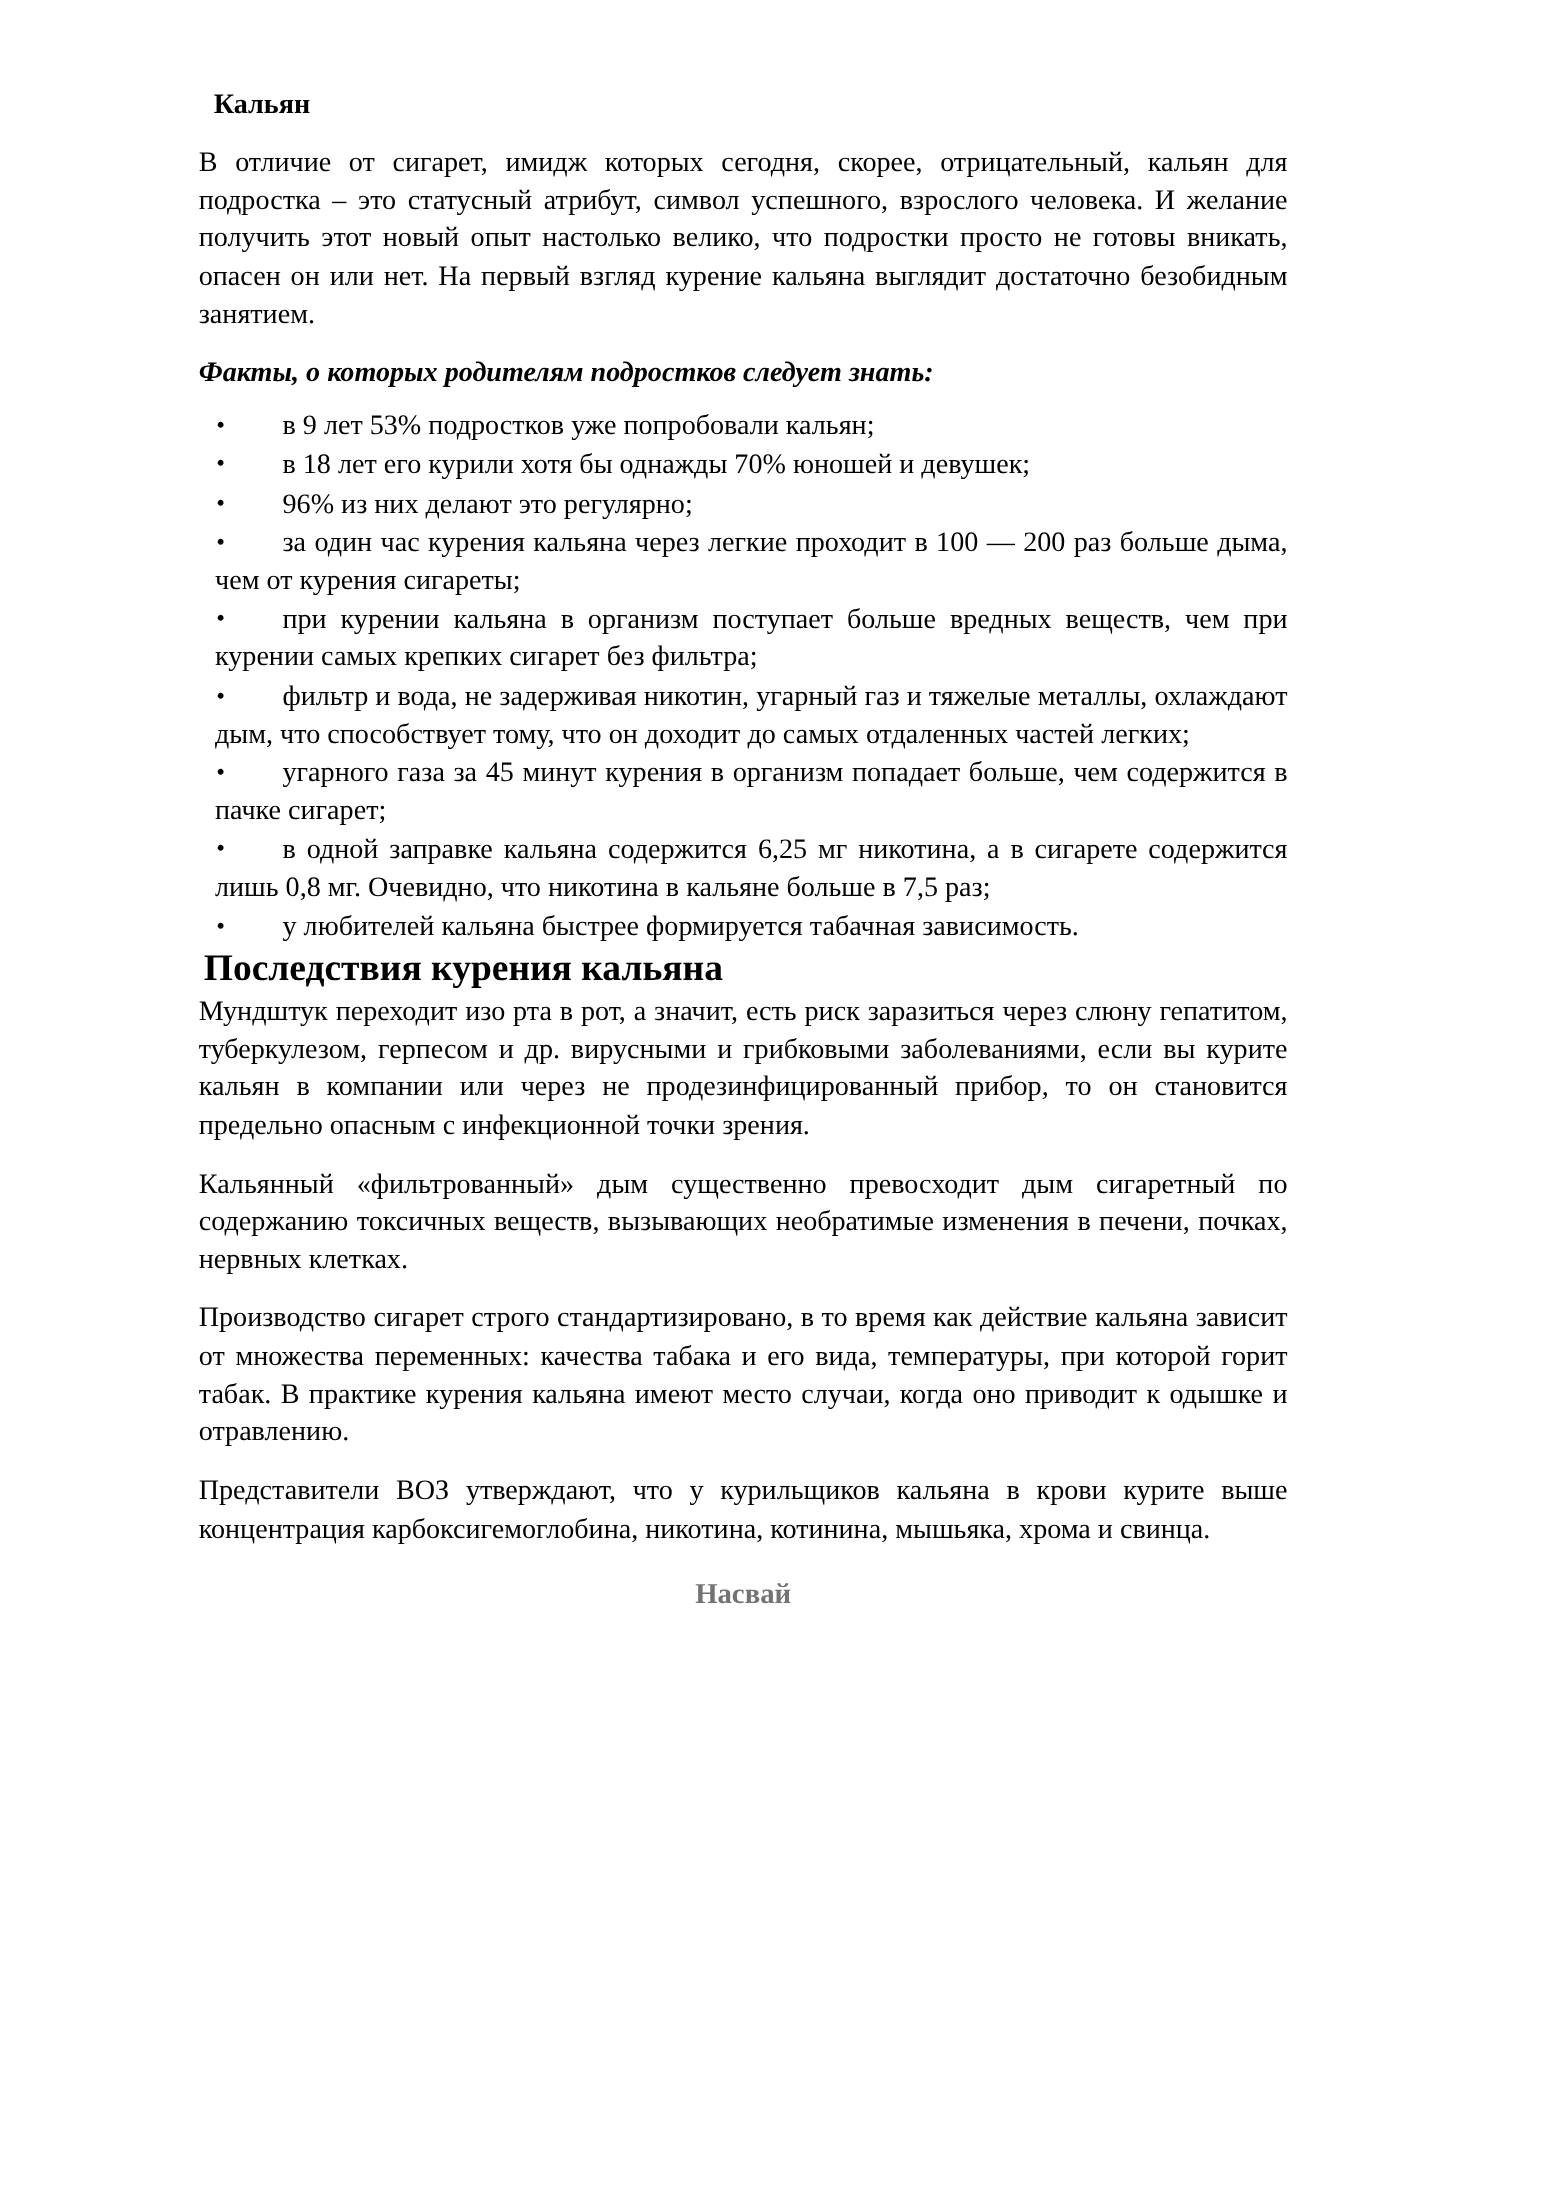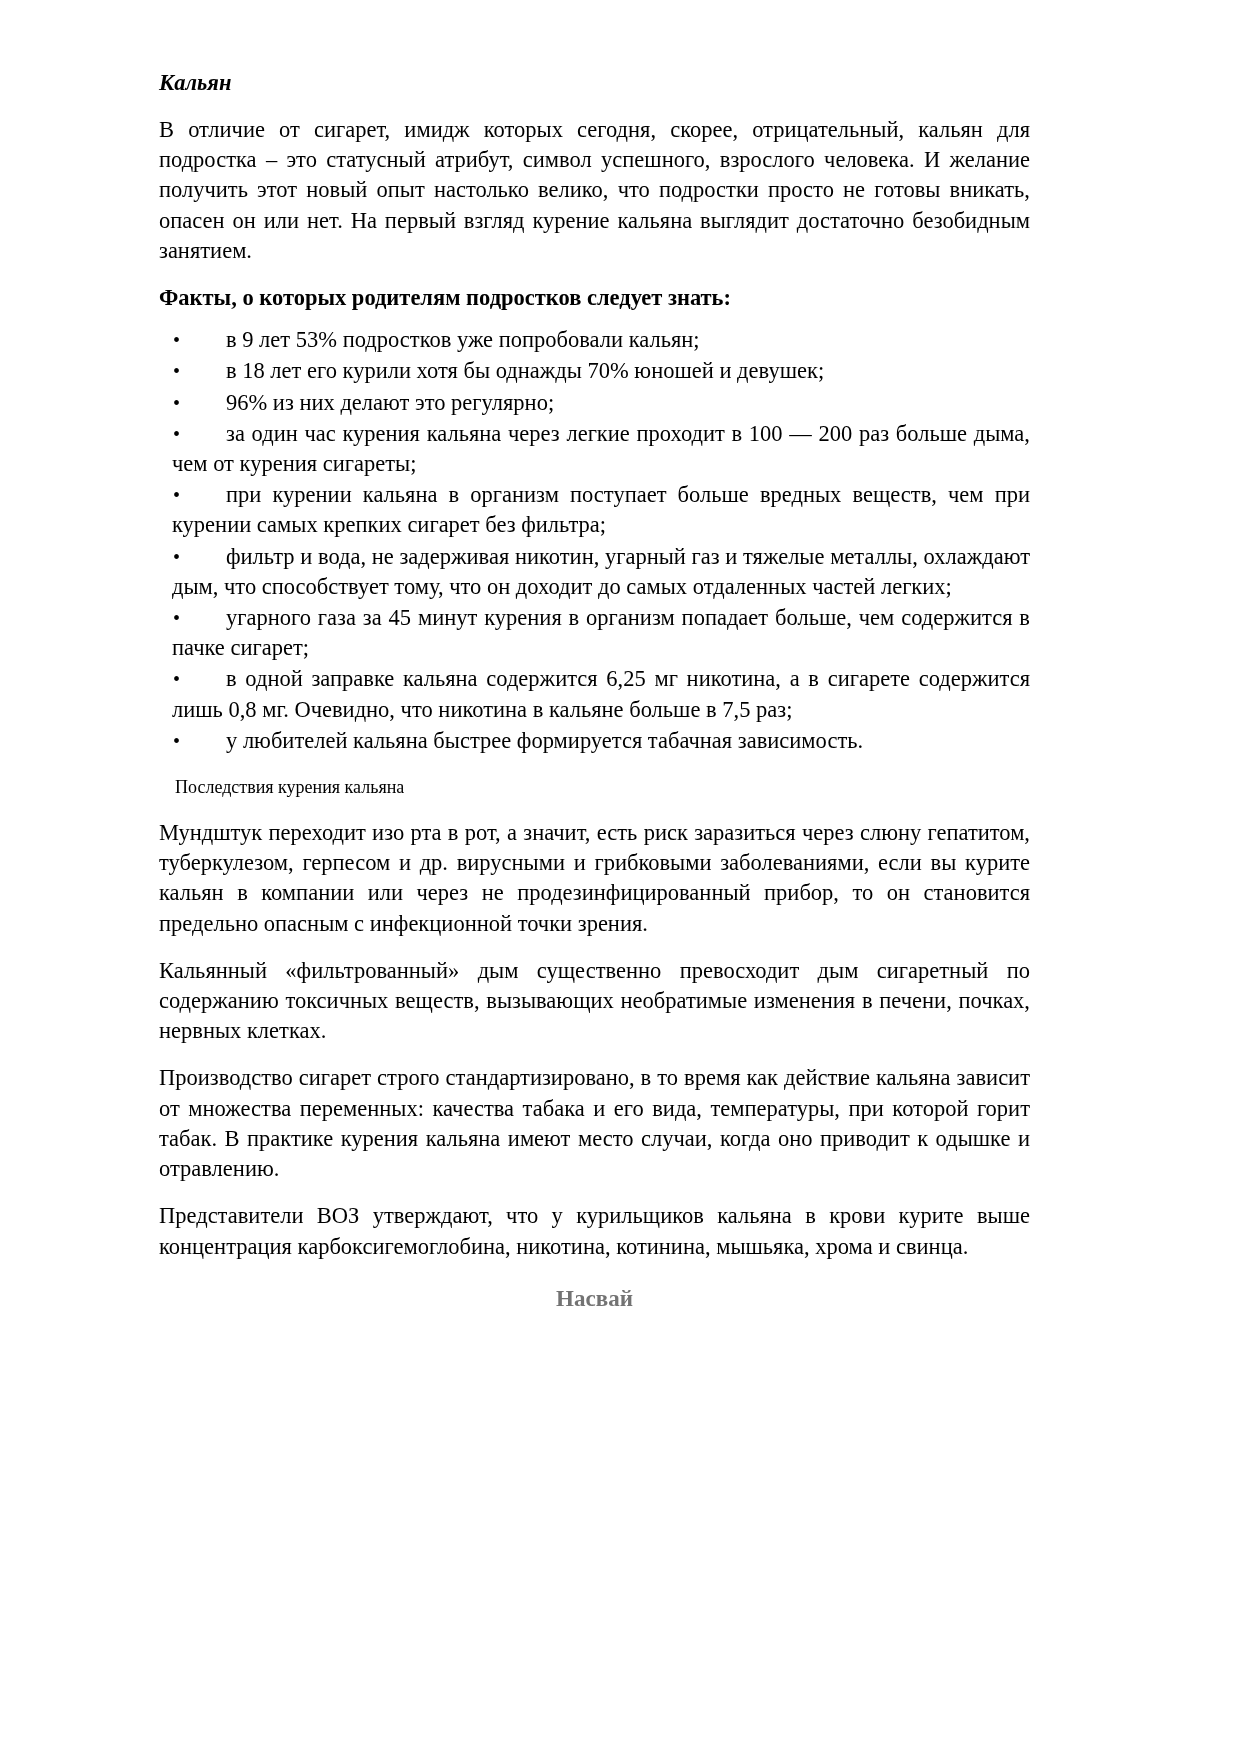--- a/index.html
+++ b/index.html
@@ -10,31 +10,31 @@
     top: 68px;
     width: 871px;
     font-family: "Liberation Serif", serif;
     font-size: 22.5px;
     line-height: 30.2px;
     color: #000000;
   }
   h1.title {
     font-size: 22.5px;
     font-weight: bold;
-    margin: 0 0 17px 0;
+    margin: 0 0 17px 12px;
     line-height: 30px;
-    font-style: italic;
   }
   p {
     margin: 0 0 17px 0;
     text-align: justify;
     text-align-last: left;
   }
   .facts-heading {
     font-weight: bold;
+    font-style: italic;
     margin: 0 0 12px 0;
   }
   ul.facts {
     list-style: none;
     margin: 0;
     padding: 0;
   }
   ul.facts li {
     position: relative;
     padding-left: 13px;
@@ -44,23 +44,23 @@
     margin: 0 0 1px 0;
   }
   ul.facts li .bullet {
     position: absolute;
     left: 14px;
     top: 0;
     text-indent: 0;
     font-size: 20px;
   }
   h2.consequences {
-    font-size: 18px;
-    font-weight: normal;
-    margin: 16px;
+    font-size: 30px;
+    font-weight: bold;
+    margin: 4px;
     line-height: 30px;
   }
   .next-heading {
     text-align: center;
     color: #737373;
     font-weight: bold;
     font-size: 23px;
     margin-top: 22px;
     width: 871px;
   }

